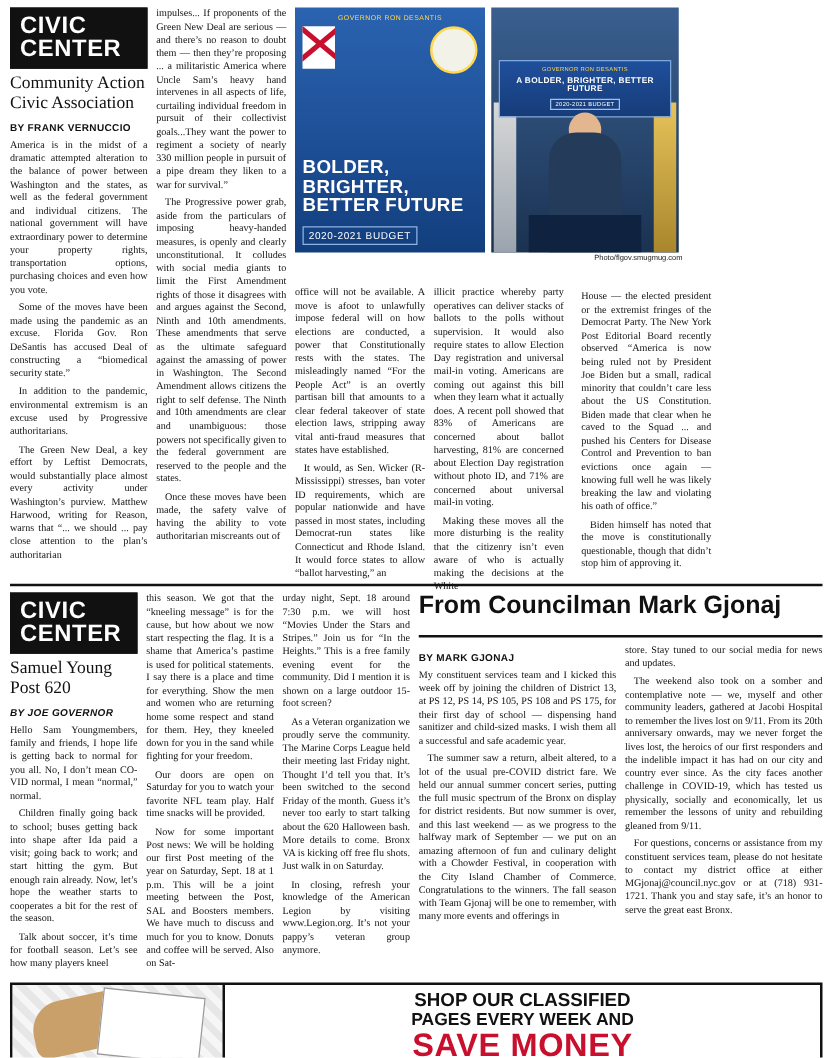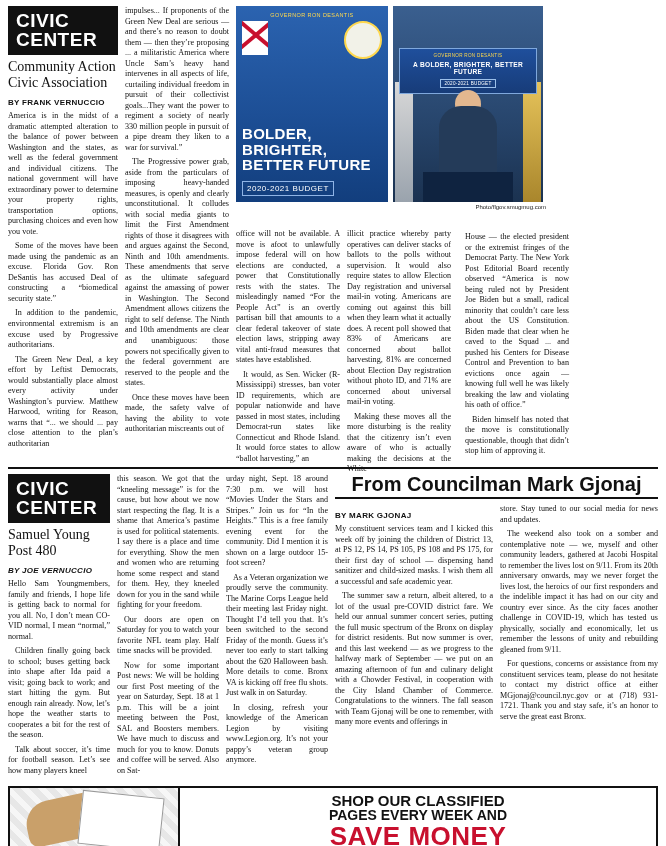--- a/index.html
+++ b/index.html
@@ -53,21 +53,21 @@
   .pod-stand{position:absolute;left:30px;bottom:0;width:90px;height:30px;background:#0f2340;}
   .pod-flagL{position:absolute;left:2px;bottom:0;width:18px;height:120px;background:linear-gradient(180deg,#d8d8d8,#9aa3ad);}
   .pod-flagR{position:absolute;right:2px;bottom:0;width:18px;height:120px;background:linear-gradient(180deg,#e6c35a,#a9862c);}
 
   
   .midrule{border-top:2px solid #111;margin:6px 0 5px 0;}
 
   
   .bottom{display:flex;gap:7px;}
   .bottom .bc{width:104px;}
-  .hdr-gjonaj{font-family:"Liberation Sans",sans-serif;font-weight:bold;font-size:20px;line-height:1;border-bottom:2px solid #111;padding-bottom:3px;margin-bottom:5px;text-align:center;}
+  .hdr-gjonaj{font-family:"Liberation Sans",sans-serif;font-weight:bold;font-size:20px;line-height:1;border-bottom:2px solid #111;padding-bottom:14px;margin-bottom:5px;}
 
   
   .ad{margin-top:6px;border:2px solid #111;height:66px;display:flex;align-items:center;overflow:hidden;background:#fff;}
   .ad-left{width:168px;height:100%;background:repeating-linear-gradient(45deg,#e7e7e7 0 6px,#f6f6f6 6px 12px);
            position:relative;border-right:2px solid #111;}
   .ad-left .hand{position:absolute;left:16px;top:10px;width:70px;height:44px;background:#c9a06a;border-radius:24px 8px 18px 10px;transform:rotate(-12deg);}
   .ad-left .paper{position:absolute;left:70px;top:6px;width:80px;height:52px;background:#fff;border:1px solid #999;transform:rotate(6deg);}
   .ad-text{flex:1;text-align:center;font-family:"Liberation Sans",sans-serif;font-weight:bold;line-height:1.05;padding:0 6px;}
   .ad-l1{font-size:15px;color:#111;}
   .ad-l2{font-size:14px;color:#111;}
@@ -161,23 +161,23 @@
   <div class="midrule"></div>
 
   <div class="bottom">
 
     <div class="bc">
       <div class="masthead">
         <div>CIVIC CENTER</div>
       </div>
       <div class="mh-sub">
         <div>Samuel Young</div>
-        <div>Post 480</div>
-      </div>
-      <div class="byline ital">BY JOE VERNUCCIO</div>
+        <div>Post 620</div>
+      </div>
+      <div class="byline ital">BY JOE GOVERNOR</div>
       <div class="col">
         <p class="first">Hello Sam Youngmembers, family and friends, I hope life is getting back to normal for you all. No, I don’t mean CO-VID normal, I mean “normal,” normal.</p>
         <p>Children finally going back to school; buses getting back into shape after Ida paid a visit; going back to work; and start hitting the gym. But enough rain already. Now, let’s hope the weather starts to cooperates a bit for the rest of the season.</p>
         <p>Talk about soccer, it’s time for football season. Let’s see how many players kneel</p>
       </div>
     </div>
 
     <div class="bc col">
       <p class="first">this season. We got that the “kneeling message” is for the cause, but how about we now start respecting the flag. It is a shame that America’s pastime is used for political statements. I say there is a place and time for everything. Show the men and women who are returning home some respect and stand for them. Hey, they kneeled down for you in the sand while fighting for your freedom.</p>
       <p>Our doors are open on Saturday for you to watch your favorite NFL team play. Half time snacks will be provided.</p>

